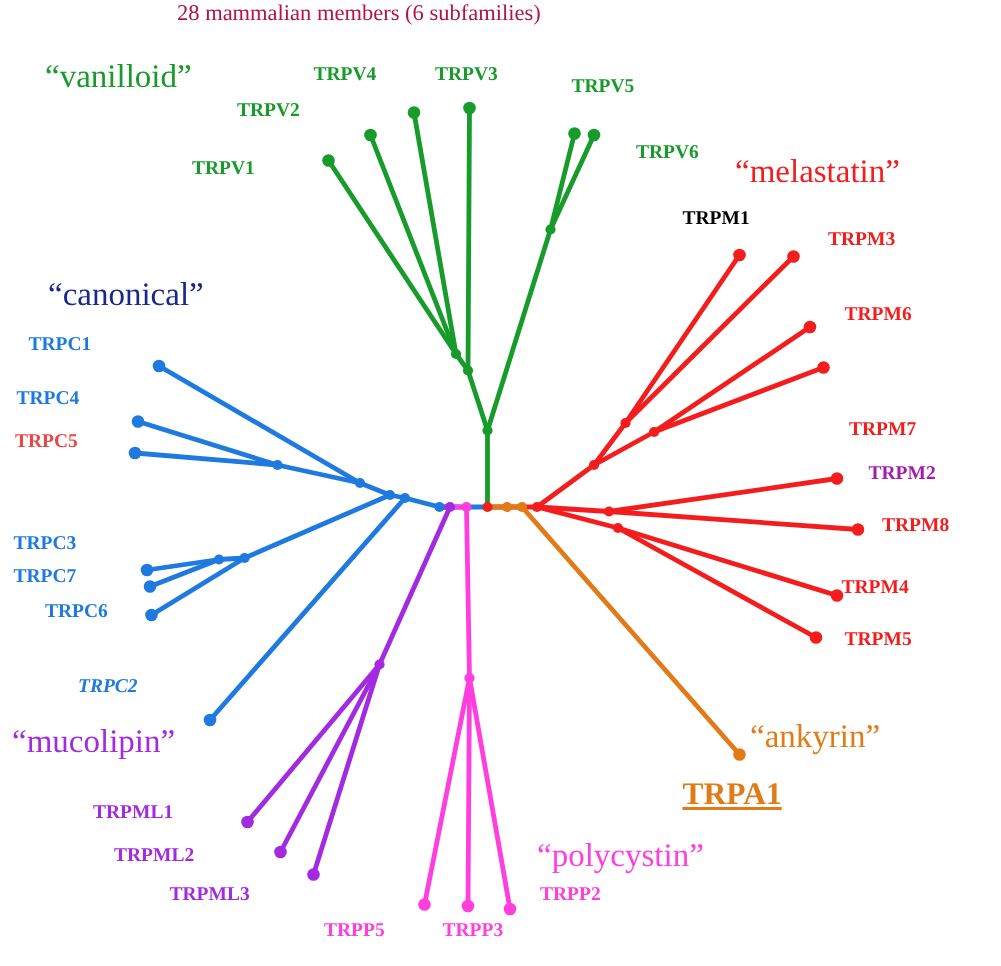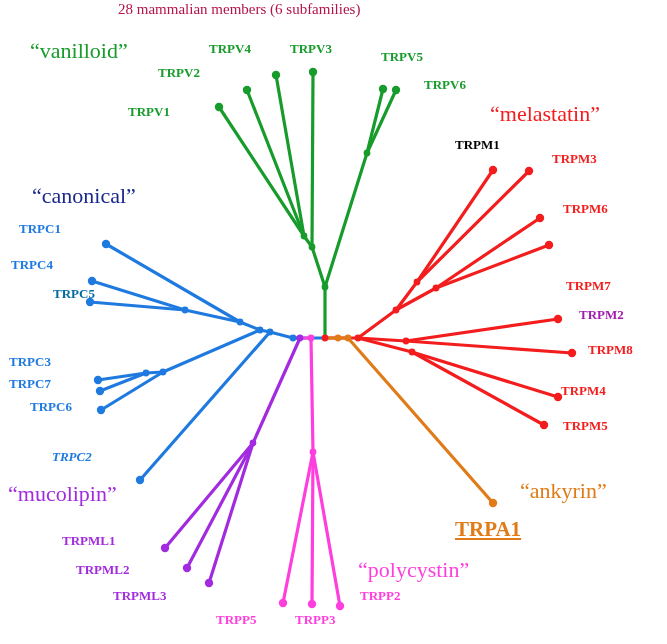--- a/index.html
+++ b/index.html
@@ -125,41 +125,41 @@
     </svg>
 
   <div class="lbl title" id="fig-title" style="left: 118px; top: 2px; color: rgb(180, 18, 74);">28 mammalian members (6 subfamilies)</div>
 
   <div id="group-labels">
       <div class="lbl group-label" style="left: 30px; top: 40px; color: rgb(23, 155, 42);">“vanilloid”</div>
       <div class="lbl group-label" style="left: 490px; top: 103px; color: rgb(243, 29, 29);">“melastatin”</div>
       <div class="lbl group-label" style="left: 32px; top: 185px; color: rgb(24, 40, 140);">“canonical”</div>
       <div class="lbl group-label" style="left: 8px; top: 483px; color: rgb(162, 43, 224);">“mucolipin”</div>
       <div class="lbl group-label" style="left: 358px; top: 559px; color: rgb(255, 62, 222);">“polycystin”</div>
-      <div class="lbl group-label" style="left: 500px; top: 480px; color: rgb(224, 123, 24); margin-left: 20px;">“ankyrin”</div>
+      <div class="lbl group-label" style="left: 500px; top: 480px; color: rgb(224, 123, 24);">“ankyrin”</div>
       <div class="lbl big" style="left: 455px; top: 519px; color: rgb(224, 123, 24);">TRPA1</div>
     </div>
   <div id="leaf-labels">
       <div class="lbl leaf-label" style="left: 128px; top: 105px; color: rgb(23, 155, 42);">TRPV1</div>
       <div class="lbl leaf-label" style="left: 158px; top: 66px; color: rgb(23, 155, 42);">TRPV2</div>
       <div class="lbl leaf-label" style="left: 290px; top: 42px; color: rgb(23, 155, 42);">TRPV3</div>
       <div class="lbl leaf-label" style="left: 209px; top: 42px; color: rgb(23, 155, 42);">TRPV4</div>
       <div class="lbl leaf-label" style="left: 381px; top: 50px; color: rgb(23, 155, 42);">TRPV5</div>
-      <div class="lbl leaf-label" style="left: 424px; top: 78px; color: rgb(23, 155, 42);">TRPV6</div>
+      <div class="lbl leaf-label" style="left: 424px; top: 94px; color: rgb(23, 155, 42);">TRPV6</div>
       <div class="lbl leaf-label" style="left: 455px; top: 138px; color: #000000;">TRPM1</div>
       <div class="lbl leaf-label" style="left: 552px; top: 152px; color: rgb(243, 29, 29);">TRPM3</div>
       <div class="lbl leaf-label" style="left: 563px; top: 202px; color: rgb(243, 29, 29);">TRPM6</div>
       <div class="lbl leaf-label" style="left: 566px; top: 232px; color: rgb(243, 29, 29); margin-top: 47px;">TRPM7</div>
       <div class="lbl leaf-label" style="left: 579px; top: 308px; color: #a21caf; text-align: center;">TRPM2</div>
       <div class="lbl leaf-label" style="left: 588px; top: 343px; color: rgb(243, 29, 29);">TRPM8</div>
       <div class="lbl leaf-label" style="left: 561px; top: 384px; color: rgb(243, 29, 29);">TRPM4</div>
       <div class="lbl leaf-label" style="left: 563px; top: 419px; color: rgb(243, 29, 29);">TRPM5</div>
       <div class="lbl leaf-label" style="left: 19px; top: 222px; color: rgb(31, 122, 224);">TRPC1</div>
       <div class="lbl leaf-label" style="left: 11px; top: 258px; color: rgb(31, 122, 224);">TRPC4</div>
-      <div class="lbl leaf-label" style="left: 10px; top: 287px; color: #0369a1; margin-left: 43px;">TRPC5</div>
+      <div class="lbl leaf-label" style="left: 10px; top: 287px; color: #ef4444;">TRPC5</div>
       <div class="lbl leaf-label" style="left: 9px; top: 355px; color: rgb(31, 122, 224);">TRPC3</div>
       <div class="lbl leaf-label" style="left: 9px; top: 377px; color: rgb(31, 122, 224);">TRPC7</div>
       <div class="lbl leaf-label" style="left: 18px; top: 400px; color: rgb(31, 122, 224); margin-left: 12px;">TRPC6</div>
       <div class="lbl leaf-label italic" style="left: 52px; top: 450px; color: rgb(31, 122, 224);">TRPC2</div>
       <div class="lbl leaf-label" style="left: 62px; top: 534px; color: rgb(162, 43, 224);">TRPML1</div>
       <div class="lbl leaf-label" style="left: 76px; top: 563px; color: rgb(162, 43, 224);">TRPML2</div>
       <div class="lbl leaf-label" style="left: 113px; top: 589px; color: rgb(162, 43, 224);">TRPML3</div>
       <div class="lbl leaf-label" style="left: 216px; top: 613px; color: rgb(255, 62, 222);">TRPP5</div>
       <div class="lbl leaf-label" style="left: 295px; top: 613px; color: rgb(255, 62, 222);">TRPP3</div>
       <div class="lbl leaf-label" style="left: 360px; top: 589px; color: rgb(255, 62, 222);">TRPP2</div>

